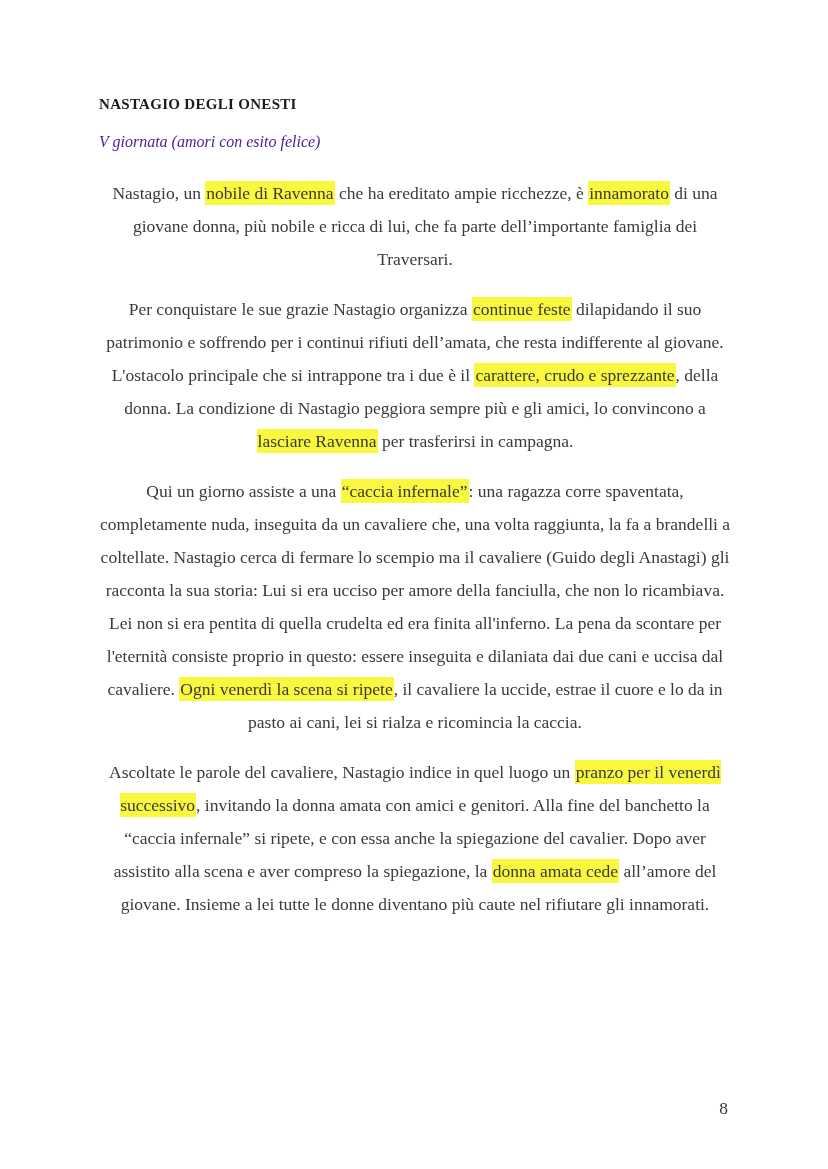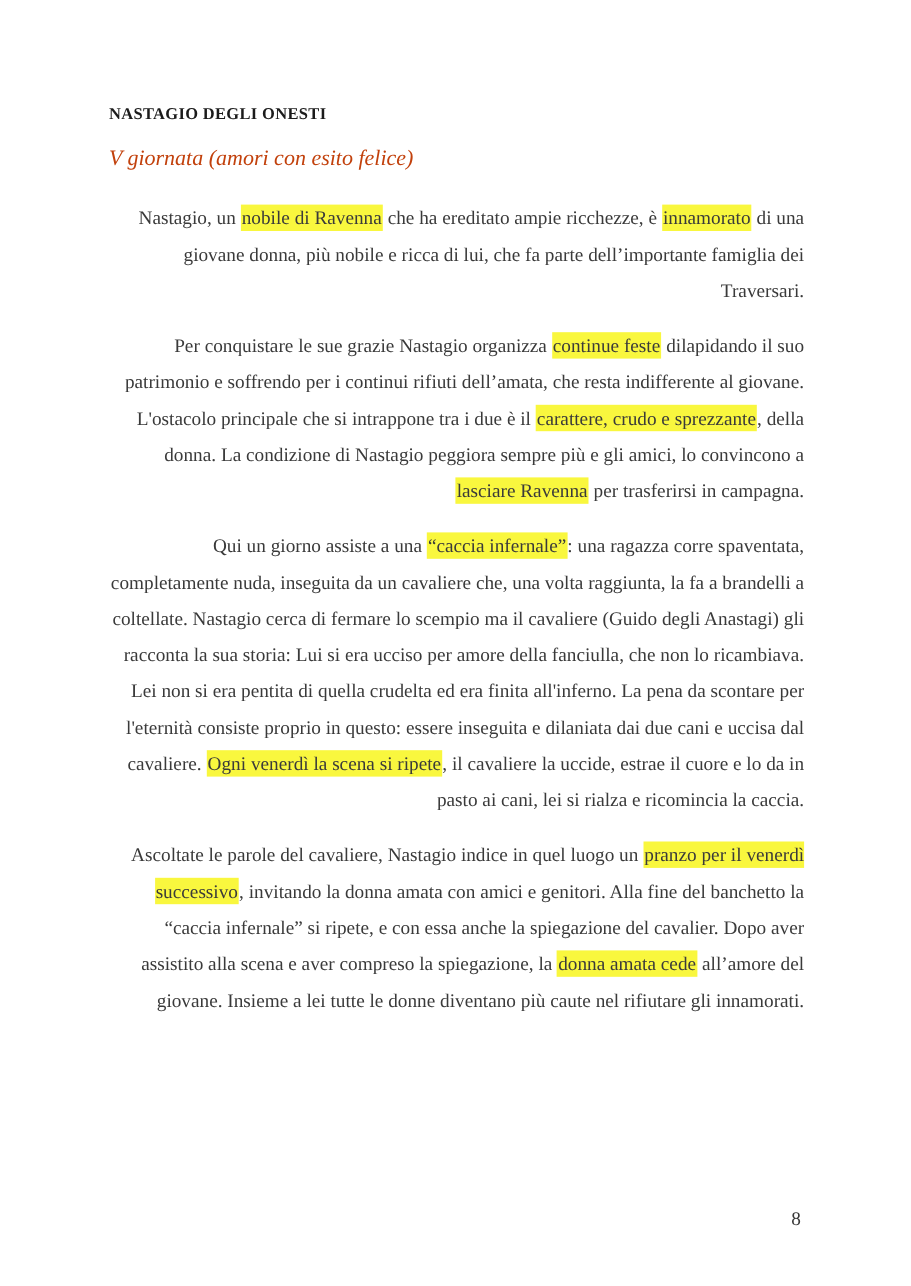--- a/index.html
+++ b/index.html
@@ -24,30 +24,30 @@
   }
   h1.doc-title {
     font-size: 15px;
     font-weight: 700;
     color: #1b1b1b;
     margin: 0 0 20px 0;
     letter-spacing: 0.3px;
   }
   p.subtitle {
     font-style: italic;
-    font-size: 20px;
-    color: #c2410c;
+    font-size: 16px;
+    color: #4c1d95;
     margin: 13px 0 26px 0;
   }
   .doc-body p.para {
     font-size: 17.5px;
     line-height: 33px;
     margin: 0 0 17px 0;
     width: 632px;
-    text-align: right;
+    text-align: center;
   }
   .hl {
     background: var(--hl, #f9f73e);
     padding: 2px 1px;
   }
   .page-num {
     position: absolute;
     right: 100px;
     bottom: 50px;
     font-size: 17.5px;

